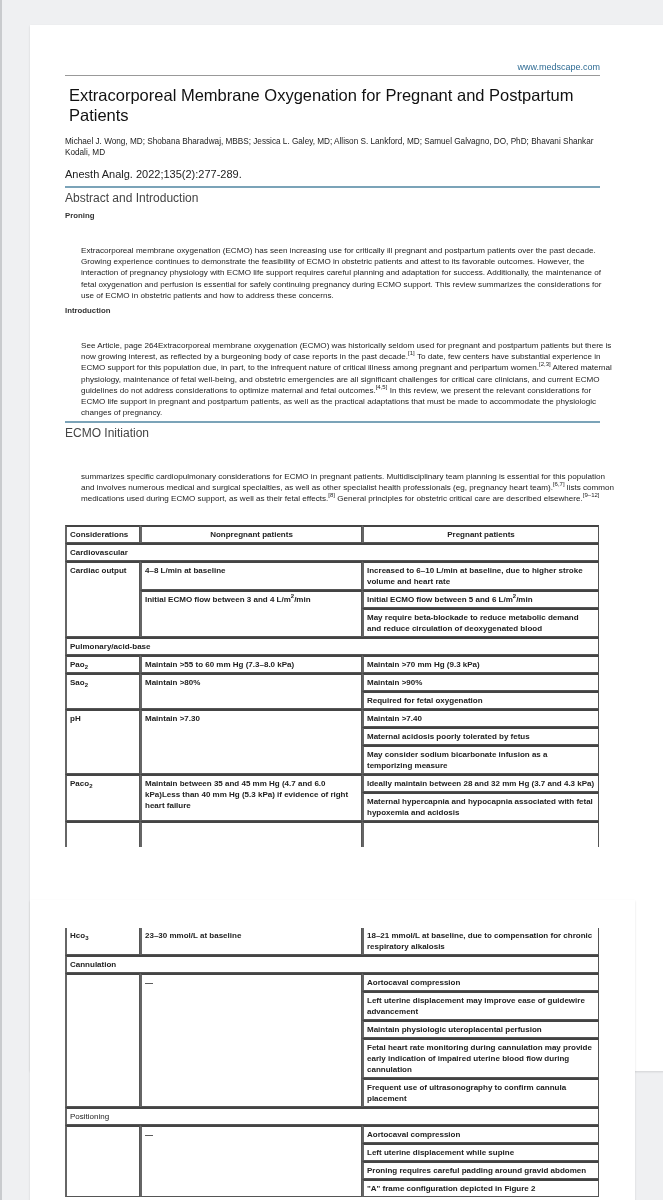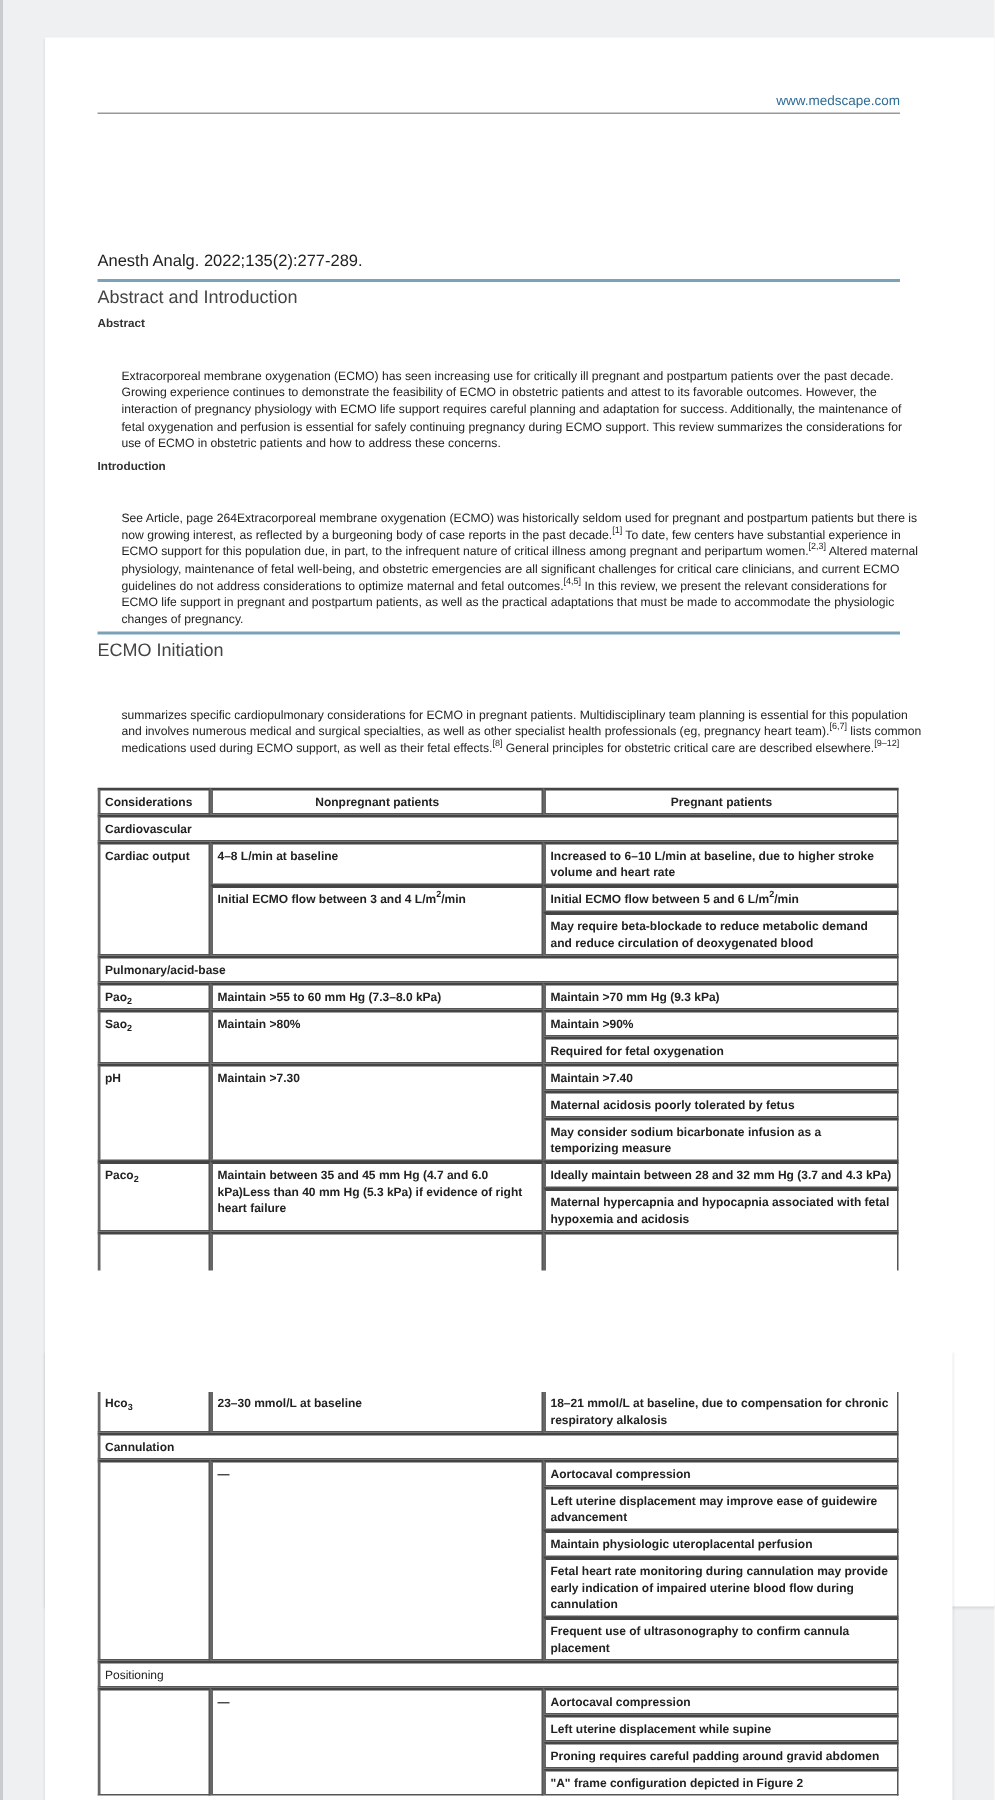--- a/index.html
+++ b/index.html
@@ -53,25 +53,27 @@
 </style>
 </head>
 <body>
 
 <div class="left-edge"></div>
 
 <div class="page page1">
   <div class="inner" style="top:0; height:850px;">
     <a class="site-link">www.medscape.com</a>
     <div class="hr-gray" style="top:50px;"></div>
+    <h1 class="title">Extracorporeal Membrane Oxygenation for Pregnant and Postpartum Patients</h1>
+    <div class="authors">Michael J. Wong, MD; Shobana Bharadwaj, MBBS; Jessica L. Galey, MD; Allison S. Lankford, MD; Samuel Galvagno, DO, PhD; Bhavani Shankar Kodali, MD</div>
     <div class="citation">Anesth Analg. 2022;135(2):277-289.</div>
 
     <div class="hr-blue" style="top:161px;"></div>
     <h2 class="section-heading" style="top:166px;">Abstract and Introduction</h2>
-    <div class="subheading" style="top:186px;">Abstract</div>
+    <div class="subheading" style="top:186px;">Proning</div>
     <p class="para" style="top:204px;">Extracorporeal membrane oxygenation (ECMO) has seen increasing use for critically ill pregnant and postpartum patients over the past decade. Growing experience continues to demonstrate the feasibility of ECMO in obstetric patients and attest to its favorable outcomes. However, the interaction of pregnancy physiology with ECMO life support requires careful planning and adaptation for success. Additionally, the maintenance of fetal oxygenation and perfusion is essential for safely continuing pregnancy during ECMO support. This review summarizes the considerations for use of ECMO in obstetric patients and how to address these concerns.</p>
 
     <div class="subheading" style="top:281px;">Introduction</div>
     <p class="para" style="top:299px;"><span>See Article, page 264Extracorporeal membrane oxygenation (ECMO) was historically seldom used for pregnant and postpartum patients but there is now growing interest, as reflected by a burgeoning body of case reports in the past decade.</span><sup>[1]</sup><span> To date, few centers have substantial experience in ECMO support for this population due, in part, to the infrequent nature of critical illness among pregnant and peripartum women.</span><sup>[2,3]</sup><span> Altered maternal physiology, maintenance of fetal well-being, and obstetric emergencies are all significant challenges for critical care clinicians, and current ECMO guidelines do not address considerations to optimize maternal and fetal outcomes.</span><sup>[4,5]</sup><span> In this review, we present the relevant considerations for ECMO life support in pregnant and postpartum patients, as well as the practical adaptations that must be made to accommodate the physiologic changes of pregnancy.</span></p>
 
     <div class="hr-blue" style="top:396px;"></div>
     <h2 class="section-heading" style="top:401px;">ECMO Initiation</h2>
     <p class="para" style="top:430px;"><span>summarizes specific cardiopulmonary considerations for ECMO in pregnant patients. Multidisciplinary team planning is essential for this population and involves numerous medical and surgical specialties, as well as other specialist health professionals (eg, pregnancy heart team).</span><sup>[6,7]</sup><span> lists common medications used during ECMO support, as well as their fetal effects.</span><sup>[8]</sup><span> General principles for obstetric critical care are described elsewhere.</span><sup>[9–12]</sup></p>
 
 

